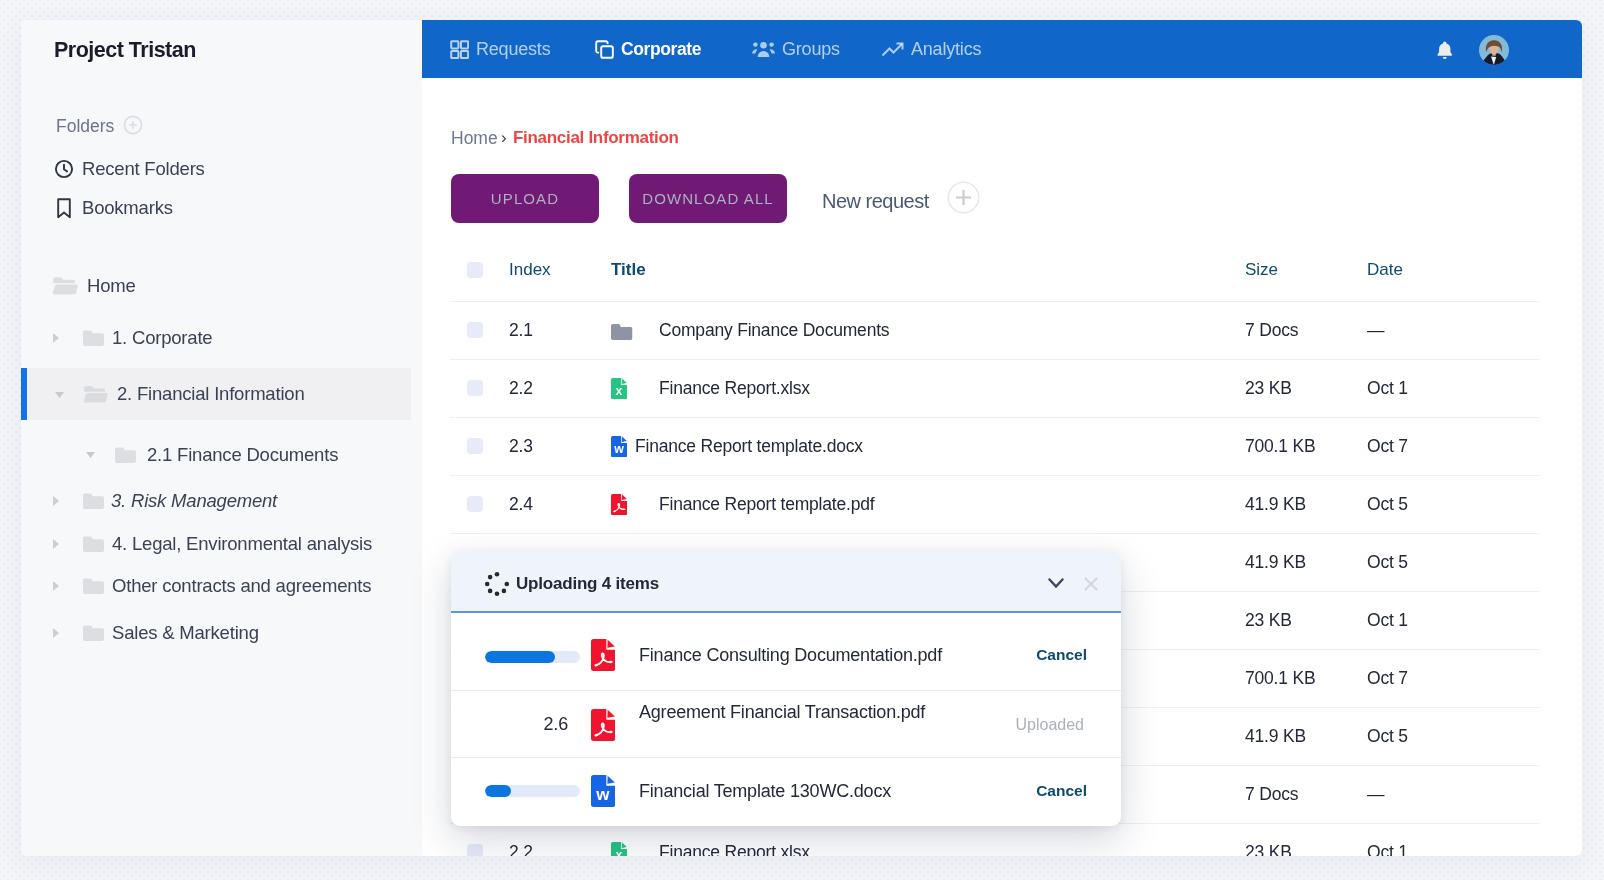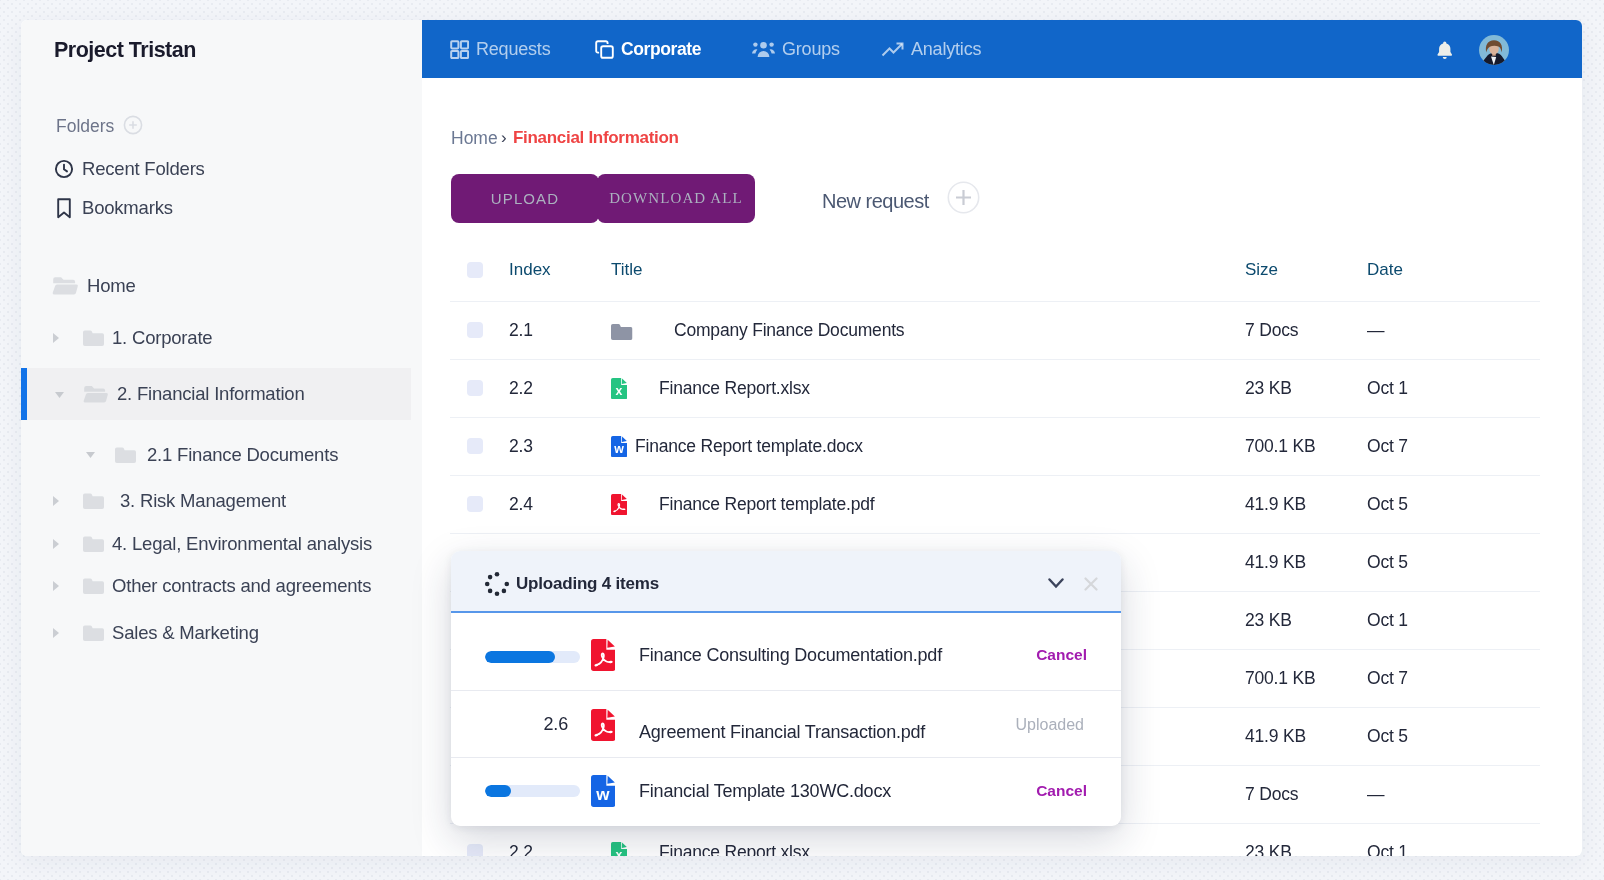--- a/index.html
+++ b/index.html
@@ -40,21 +40,21 @@
 .sep { height:1px; background:#edf0f5; left:429px; width:1090px; }
 .cb { width:16px; height:16px; border-radius:4px; background:#e6eaf9; }
 .vc { transform:translateY(-50%); }
 
 #panel { position:absolute; left:430px; top:531px; width:670px; height:275px;
   background:#fff; border-radius:9px; overflow:hidden;
   box-shadow:0 14px 40px rgba(30,40,70,0.18), 0 2px 8px rgba(30,40,70,0.08); }
 #phead { position:absolute; left:0; top:0; width:670px; height:62px; background:#eff3fa; border-bottom:2px solid #5797ea; }
 .psep { position:absolute; left:0; width:670px; height:1px; background:#e8eaf0; }
 .ptitle { font-size:18px; color:#23283a; letter-spacing:-0.2px; }
-.cancel { color:#a21caf; font-size:15.5px; font-weight:bold; }
+.cancel { color:#0c4a6e; font-size:15.5px; font-weight:bold; }
 .uploaded { color:#abb0bb; font-size:16px; }
 .track { height:12px; border-radius:6px; background:#e2eafa; overflow:hidden; }
 .fill { height:12px; border-radius:6px; background:#0b76e0; }
 .xl { --c:#25c482; } .wd { --c:#1565e5; } .pf { --c:#f0142f; }
 </style>
 </head>
 <body>
 <div id="win">
   <div id="sidebar">
     <div class="abs sbtitle vc" style="left:33px; top:30px;">Project Tristan</div>
@@ -105,21 +105,21 @@
         <use href="#foldsolid"></use>
       </svg>
     <div class="abs treeitem vc" style="left:126px; top:435px;">2.1 Finance Documents</div>
 
     <svg class="abs" style="left:31px; top:475px;" width="8" height="12" viewBox="0 0 8 12">
         <path d="M1 1 L7 6 L1 11 Z" fill="#cbced3"></path>
       </svg>
     <svg class="abs" style="left:62px; top:473px;" width="21" height="16.5" fill="#dcdee2">
         <use href="#foldsolid"></use>
       </svg>
-    <div class="abs treeitem vc" style="left:99px; top:481px;">3. Risk Management</div>
+    <div class="abs treeitem vc" style="left:90px; top:481px;font-style:italic;">3. Risk Management</div>
 
     <svg class="abs" style="left:31px; top:518px;" width="8" height="12" viewBox="0 0 8 12">
         <path d="M1 1 L7 6 L1 11 Z" fill="#cbced3"></path>
       </svg>
     <svg class="abs" style="left:62px; top:516px;" width="21" height="16.5" fill="#dcdee2">
         <use href="#foldsolid"></use>
       </svg>
     <div class="abs treeitem vc" style="left:91px; top:524px;">4. Legal, Environmental analysis</div>
 
     <svg class="abs" style="left:31px; top:560px;" width="8" height="12" viewBox="0 0 8 12">
@@ -213,40 +213,40 @@
           <ellipse cx="19.4" cy="22.6" rx="2" ry="1.2" fill="#ffffff" transform="rotate(-6 19.4 22.6)"></ellipse>
         </symbol>
       </defs>
     </svg>
 
     <div class="abs bc1 vc" style="left:430px; top:118px;">Home</div>
     <div class="abs vc" style="left:480px; top:118px; color:#3a4156; font-size:17px;">›</div>
     <div class="abs bc2 vc" style="left:492px; top:118px;">Financial Information</div>
 
     <div class="abs btn" style="left:430px; top:154px; width:148px;">UPLOAD</div>
-    <div class="abs btn" style="left:576px; top:154px; width:158px;font-family:Liberation Serif, serif;">DOWNLOAD ALL</div>
+    <div class="abs btn" style="left:608px; top:154px; width:158px;">DOWNLOAD ALL</div>
     <div class="abs newreq vc" style="left:801px; top:181px;">New request</div>
     <svg class="abs" style="left:926px; top:161px;" width="33" height="33" viewBox="0 0 33 33">
       <circle cx="16.5" cy="16.5" r="15.2" fill="none" stroke="#e6e8ed" stroke-width="1.6"></circle>
       <path d="M16.5 9 V24 M9 16.5 H24" stroke="#c9ccd4" stroke-width="2.2"></path>
     </svg>
 
     <div class="abs cb" style="left:446px; top:242px;"></div>
     <div class="abs th vc" style="left:488px; top:250px;">Index</div>
-    <div class="abs th vc" style="left:590px; top:250px;">Title</div>
+    <div class="abs th vc" style="left:590px; top:250px;font-weight:bold;">Title</div>
     <div class="abs th vc" style="left:1224px; top:250px;">Size</div>
     <div class="abs th vc" style="left:1346px; top:250px;">Date</div>
     <div class="abs sep" style="top:281px;"></div>
 
     <div class="abs cb" style="left:446px; top:302px;"></div>
     <div class="abs td vc" style="left:488px; top:310px;">2.1</div>
     <svg class="abs" style="left:590px; top:304px;" width="21.5" height="16" fill="#8e94a5">
         <use href="#foldsolid"></use>
       </svg>
-    <div class="abs td vc" style="left:638px; top:310px;margin-left:15px;">Company Finance Documents</div>
+    <div class="abs td vc" style="left:638px; top:310px;">Company Finance Documents</div>
     <div class="abs td vc" style="left:1224px; top:310px;">7 Docs</div>
     <div class="abs td vc" style="left:1346px; top:310px;">—</div>
     <div class="abs sep" style="top:339px;"></div>
 
     <div class="abs cb" style="left:446px; top:360px;"></div>
     <div class="abs td vc" style="left:488px; top:368px;">2.2</div>
     <svg class="abs xl" style="left:590px; top:357.5px;" width="16.2" height="21.3">
         <use href="#fico"></use>
         <text x="49%" y="79%" text-anchor="middle" font-weight="bold" font-size="12.3" fill="#fff">x</text>
       </svg>
@@ -342,21 +342,21 @@
       </svg>
     <div class="abs ptitle vc" style="left:188px; top:104px;">Finance Consulting Documentation.pdf</div>
     <div class="abs cancel vc" style="right:34px; top:104px;">Cancel</div>
     <div class="psep" style="top:139px;"></div>
 
     <div class="abs ptitle vc" style="left:64px; top:173px; width:53px; text-align:right;">2.6</div>
     <svg class="abs pf" style="left:140px; top:157.5px;" width="24.4" height="32">
         <use href="#fico"></use>
         <use href="#pdfglyph"></use>
       </svg>
-    <div class="abs ptitle vc" style="left:188px; top:181px;">Agreement Financial Transaction.pdf</div>
+    <div class="abs ptitle vc" style="left:188px; top:161px;">Agreement Financial Transaction.pdf</div>
     <div class="abs uploaded vc" style="right:37px; top:173.5px;">Uploaded</div>
     <div class="psep" style="top:206px;"></div>
 
     <div class="abs track" style="left:34px; top:233.5px; width:95px;">
         <div class="fill" style="width:26px;"></div>
       </div>
     <svg class="abs wd" style="left:140px; top:223.5px;" width="24.4" height="32">
         <use href="#fico"></use>
         <text x="49%" y="79%" text-anchor="middle" font-weight="bold" font-size="17" fill="#fff">w</text>
       </svg>

